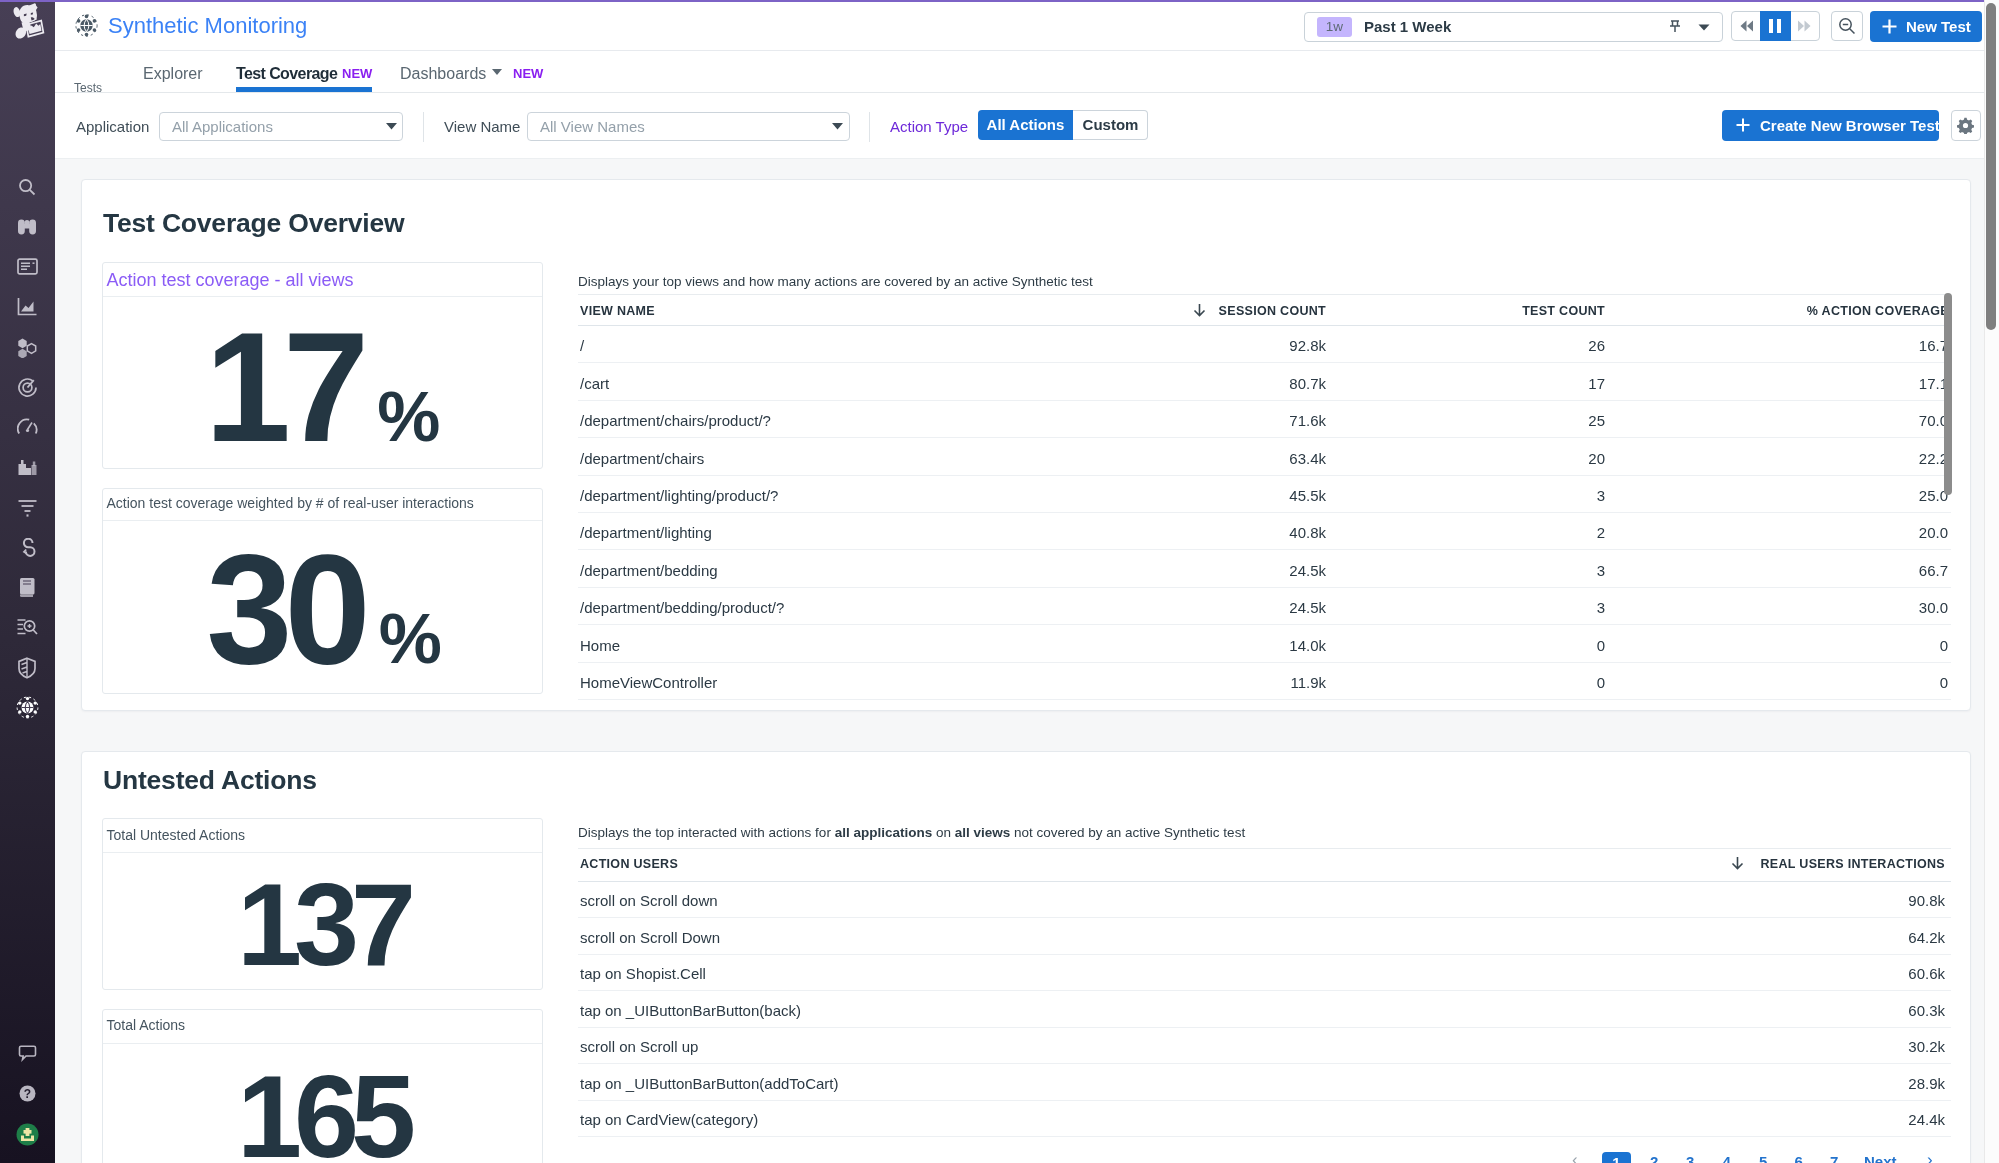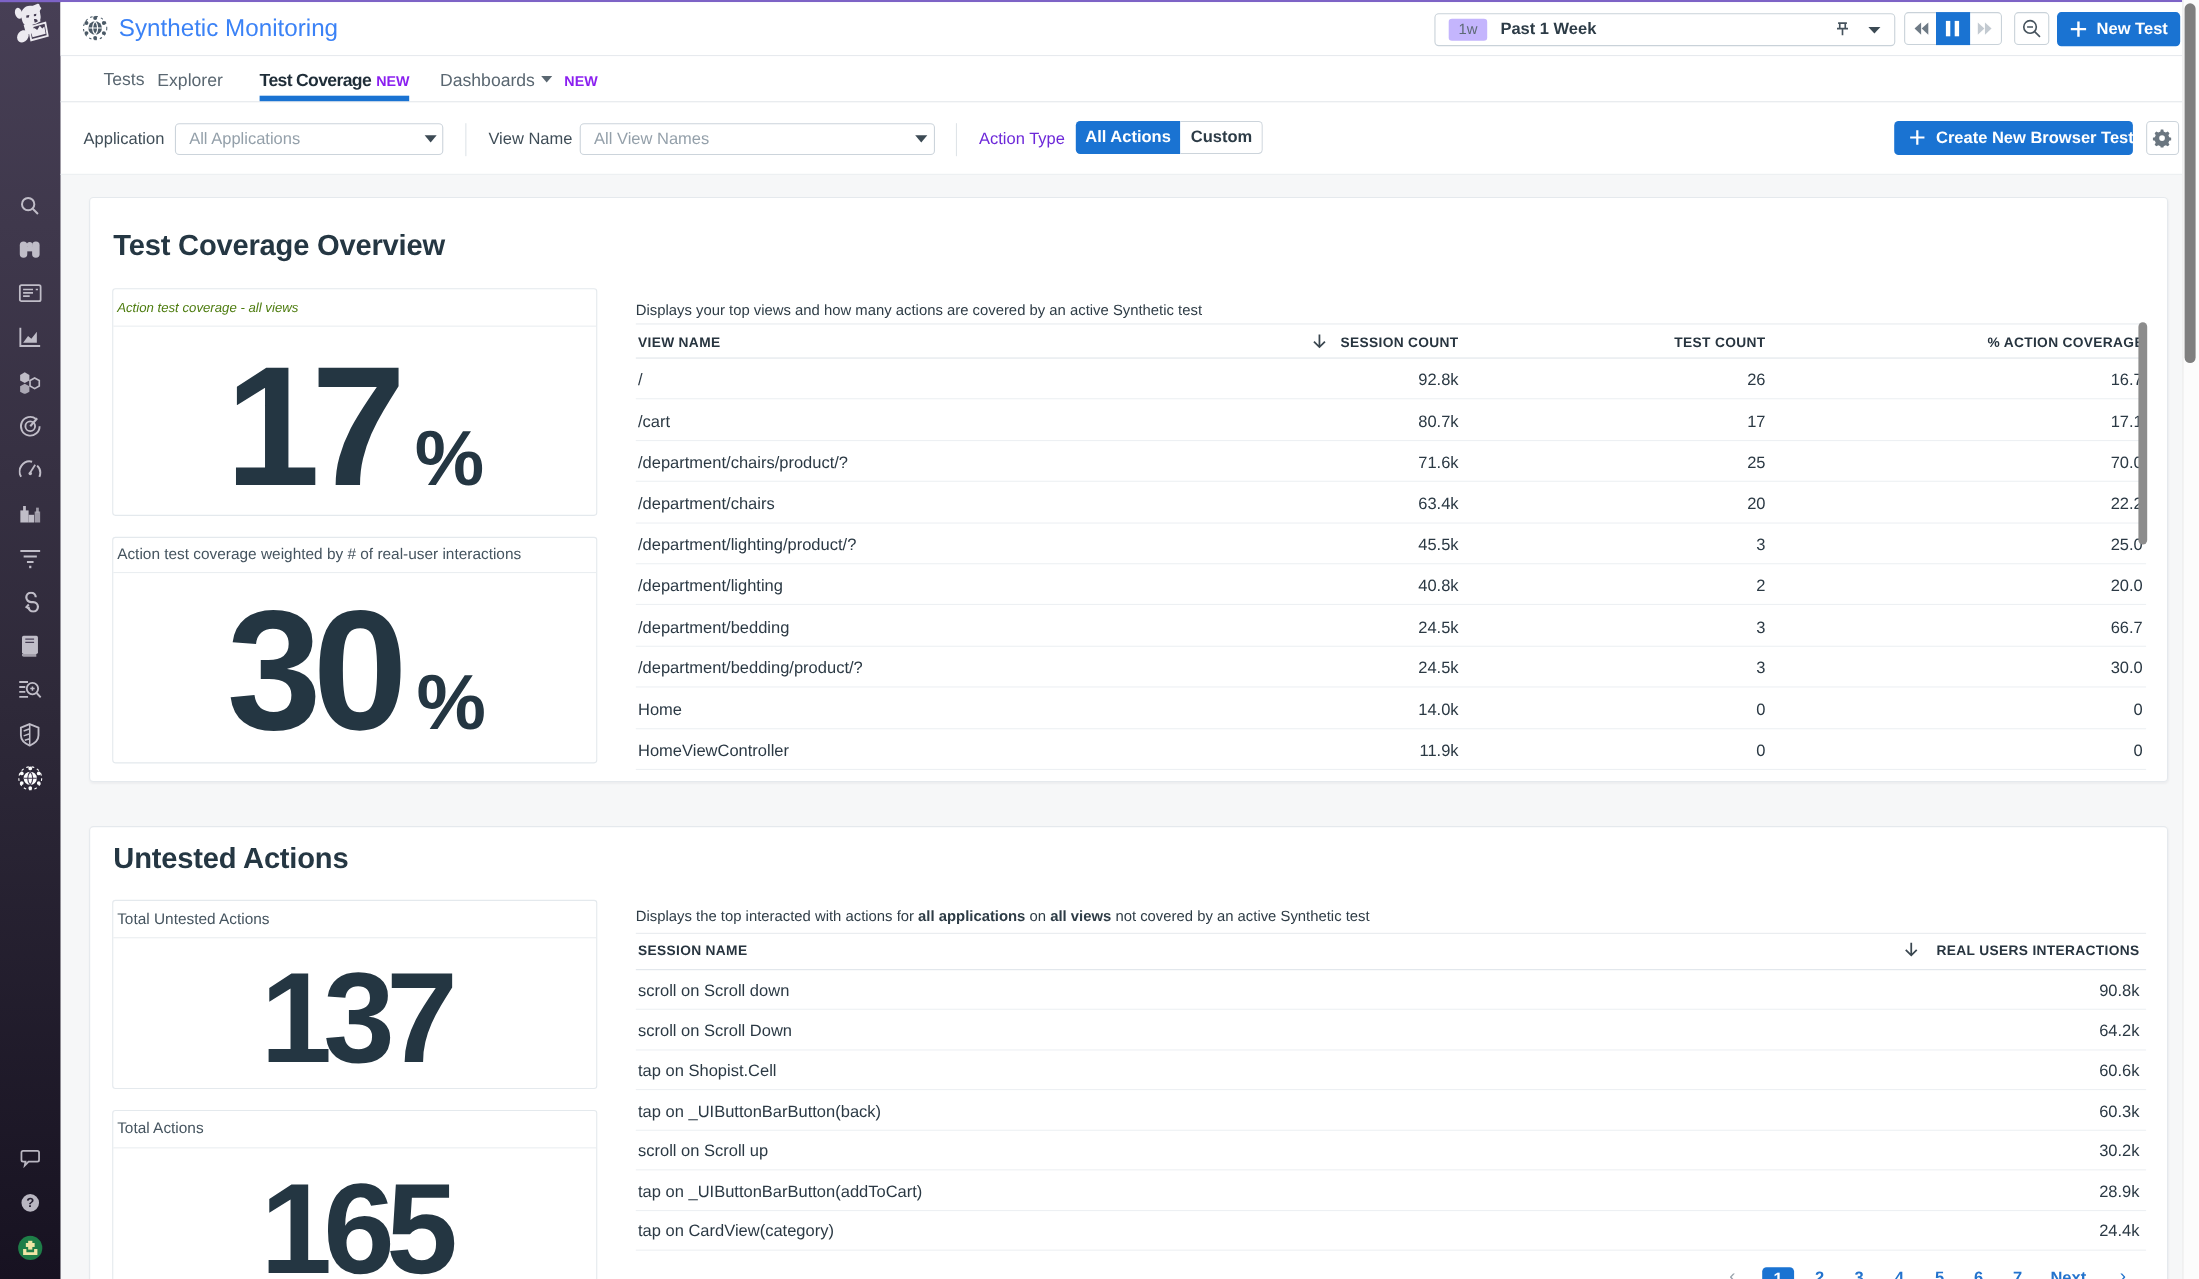--- a/index.html
+++ b/index.html
@@ -205,21 +205,21 @@
 
   
   <div class="abs blue" style="left:1870px;top:11px;width:112px;height:31px;border-radius:4px;"></div>
   <svg class="abs" style="left:1882px;top:19px" width="15" height="15" viewBox="0 0 15 15" stroke="#fff" stroke-width="2.2">
         <path d="M7.5 0.5 v14 M0.5 7.5 h14"></path>
       </svg>
   <div class="abs" style="left:1906px;top:19px;font-size:15px;line-height:16px;color:#fff;font-weight:bold;">New Test</div>
 
   
   <div class="hline" style="left:55px;top:92px;width:1929px;background:#e4e8eb;"></div>
-  <div class="abs" style="left:74px;top:64px;font-size:16px;line-height:17px;color:#5a6771;margin-left:20px;">Tests</div>
+  <div class="abs" style="left:74px;top:80px;font-size:12px;line-height:17px;color:#5a6771;">Tests</div>
   <div class="abs" style="left:143px;top:64.5px;font-size:16px;line-height:17px;color:#5a6771;">Explorer</div>
   <div class="abs" style="left:236px;top:64.5px;font-size:16px;line-height:17px;color:#1f2d38;font-weight:bold;letter-spacing:-0.6px;">Test Coverage</div>
   <div class="abs" style="left:342px;top:66.5px;font-size:13px;line-height:14px;color:#8a1ff0;font-weight:bold;">NEW</div>
   <div class="abs blue" style="left:236px;top:87px;width:136px;height:5px;"></div>
   <div class="abs" style="left:400px;top:64.5px;font-size:16px;line-height:17px;color:#5a6771;">Dashboards</div>
   <svg class="abs" style="left:491px;top:68px" width="12" height="8" viewBox="0 0 12 8">
         <path d="M1 1 L6 7 L11 1 Z" fill="#5a6771"></path>
       </svg>
   <div class="abs" style="left:513px;top:66.5px;font-size:13px;line-height:14px;color:#8a1ff0;font-weight:bold;">NEW</div>
 
@@ -254,21 +254,21 @@
         <path d="M8.5 0.8 l1.1 0 l.5 2 a6 6 0 0 1 1.8 .75 l1.8-1 l1.55 1.55 l-1 1.8 a6 6 0 0 1 .75 1.8 l2 .5 v2.2 l-2 .5 a6 6 0 0 1 -.75 1.8 l1 1.8 l-1.55 1.55 l-1.8-1 a6 6 0 0 1 -1.8 .75 l-.5 2 h-2.2 l-.5-2 a6 6 0 0 1 -1.8-.75 l-1.8 1 l-1.55-1.55 l1-1.8 a6 6 0 0 1 -.75-1.8 l-2-.5 v-2.2 l2-.5 a6 6 0 0 1 .75-1.8 l-1-1.8 l1.55-1.55 l1.8 1 a6 6 0 0 1 1.8-.75 l.5-2 Z M8.5 5.9 a2.6 2.6 0 1 0 0 5.2 a2.6 2.6 0 0 0 0 -5.2 Z" fill-rule="evenodd"></path>
       </svg>
 
   
   <div class="abs" id="card1" style="left:81px;top:179px;width:1890px;height:532px;background:#fff;border:1px solid #e5e9ed;border-radius:4px;box-shadow:0 1px 2px rgba(20,30,40,.04);"></div>
   <div class="abs" style="left:103px;top:210px;font-size:26.5px;line-height:26.5px;font-weight:bold;color:#253743;letter-spacing:-0.2px;">Test Coverage Overview</div>
 
   
   <div class="abs" style="left:102px;top:262px;width:441px;height:207px;border:1px solid #e4e9ed;border-radius:3px;background:#fff;"></div>
   <div class="hline" style="left:103px;top:296px;width:439px;background:#eaeef1;"></div>
-  <div class="abs" style="left:106.5px;top:273px;font-size:12px;line-height:15px;color:#4d7c0f;font-style:italic;">Action test coverage - all views</div>
+  <div class="abs" style="left:106.5px;top:273px;font-size:18px;line-height:15px;color:#8b5cf6;">Action test coverage - all views</div>
   <div class="abs" style="left:102px;top:310px;width:441px;text-align:center;font-size:0;white-space:nowrap;color:#243642;font-weight:bold;"><span style="font-size:155px;line-height:1;letter-spacing:-8px;">17</span><span style="font-size:71px;line-height:1;margin-left:16px;letter-spacing:0;">%</span></div>
 
   
   <div class="abs" style="left:102px;top:488px;width:441px;height:206px;border:1px solid #e4e9ed;border-radius:3px;background:#fff;"></div>
   <div class="hline" style="left:103px;top:520px;width:439px;background:#eaeef1;"></div>
   <div class="abs" style="left:106.5px;top:496px;font-size:14px;line-height:15px;color:#45545f;">Action test coverage weighted by # of real-user interactions</div>
   <div class="abs" style="left:102px;top:532px;width:444px;text-align:center;font-size:0;white-space:nowrap;color:#243642;font-weight:bold;"><span style="font-size:155px;line-height:1;letter-spacing:-8px;">30</span><span style="font-size:71px;line-height:1;margin-left:16px;letter-spacing:0;">%</span></div>
 
   
   <div class="abs" style="left:578px;top:274px;font-size:13.5px;line-height:15px;color:#2e3c46;">Displays your top views and how many actions are covered by an active Synthetic test</div>
@@ -320,21 +320,21 @@
   
   <div class="abs" style="left:102px;top:1008.5px;width:441px;height:172px;border:1px solid #e4e9ed;border-radius:3px;background:#fff;"></div>
   <div class="hline" style="left:103px;top:1042.5px;width:439px;background:#eaeef1;"></div>
   <div class="abs" style="left:106.5px;top:1018px;font-size:14px;line-height:15px;color:#45545f;">Total Actions</div>
   <div class="abs" style="left:102px;top:1058px;width:441px;text-align:center;font-size:117px;line-height:1;letter-spacing:-8px;color:#243642;font-weight:bold;">165</div>
 
   
   <div class="abs" style="left:578px;top:825px;font-size:13.5px;line-height:15px;color:#2e3c46;">Displays the top interacted with actions for <b>all applications</b> on <b>all views</b> not covered by an active Synthetic test</div>
   <div class="hline" style="left:578px;top:847.5px;width:1373px;background:#e8ecef;"></div>
   <div class="hline" style="left:578px;top:880.5px;width:1373px;background:#dfe5ea;"></div>
-  <div class="abs th" style="left:580px;top:857.5px;">SESSION NAME</div>
+  <div class="abs th" style="left:580px;top:857.5px;">ACTION USERS</div>
   <svg class="abs" style="left:1731px;top:856px" width="13" height="14" viewBox="0 0 13 14" fill="none" stroke="#3a4750" stroke-width="1.6">
         <path d="M6.5 1 v11 M1.5 7.5 L6.5 12.5 L11.5 7.5"></path>
       </svg>
   <div class="abs th" style="left:1645px;width:300px;top:857.5px;text-align:right;">REAL USERS INTERACTIONS</div>
 
   <div class="c1" style="top:893.4px;">scroll on Scroll down</div><div class="c5" style="top:893.4px;">90.8k</div>
   <div class="rb" style="top:917px;"></div>
   <div class="c1" style="top:929.9px;">scroll on Scroll Down</div><div class="c5" style="top:929.9px;">64.2k</div>
   <div class="rb" style="top:953.5px;"></div>
   <div class="c1" style="top:966.4px;">tap on Shopist.Cell</div><div class="c5" style="top:966.4px;">60.6k</div>

